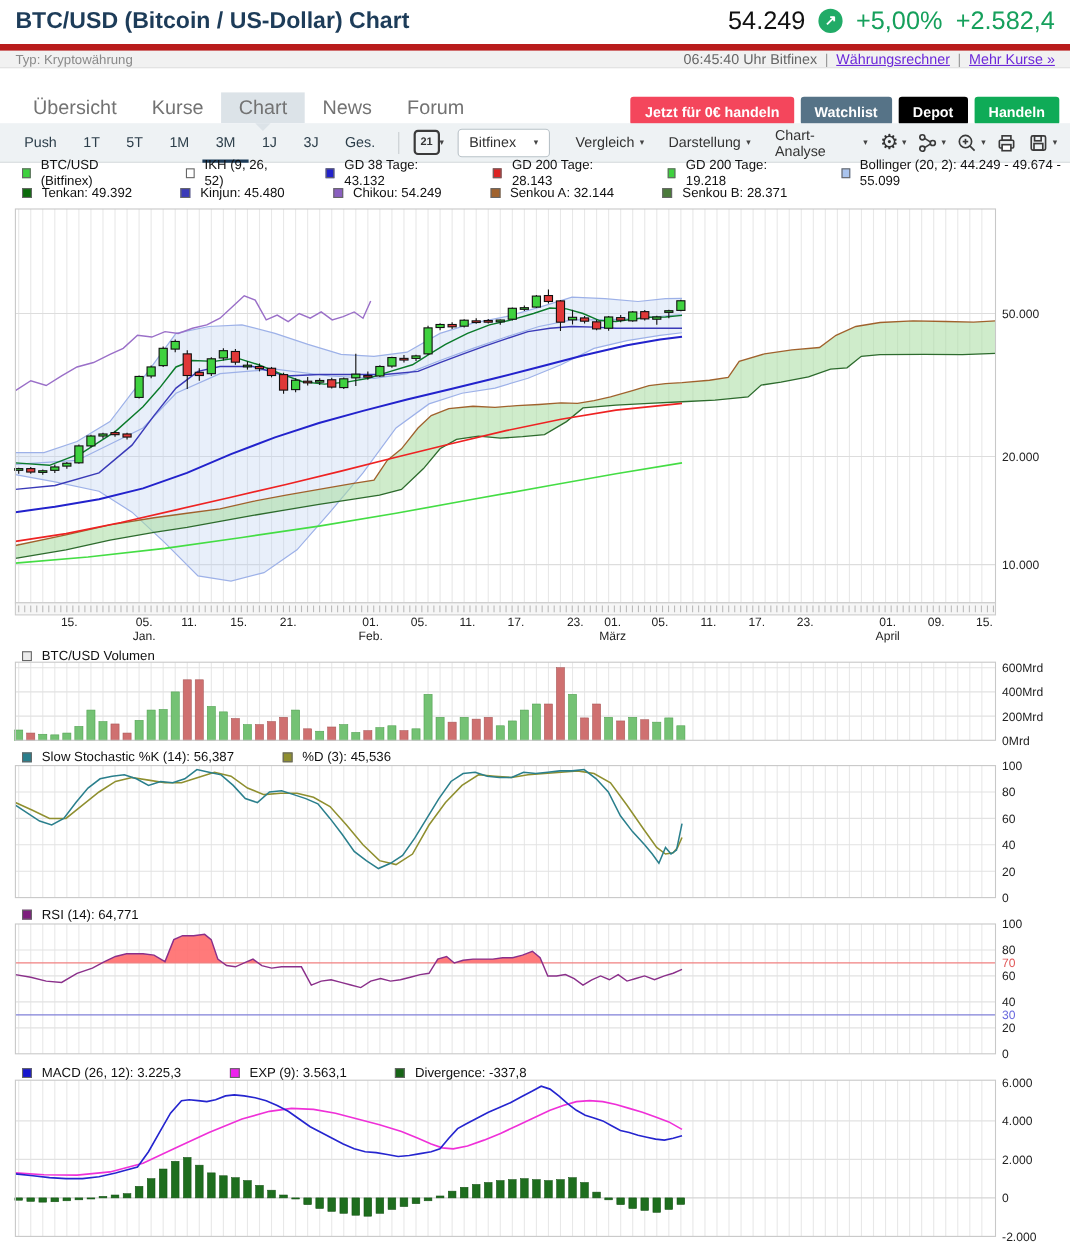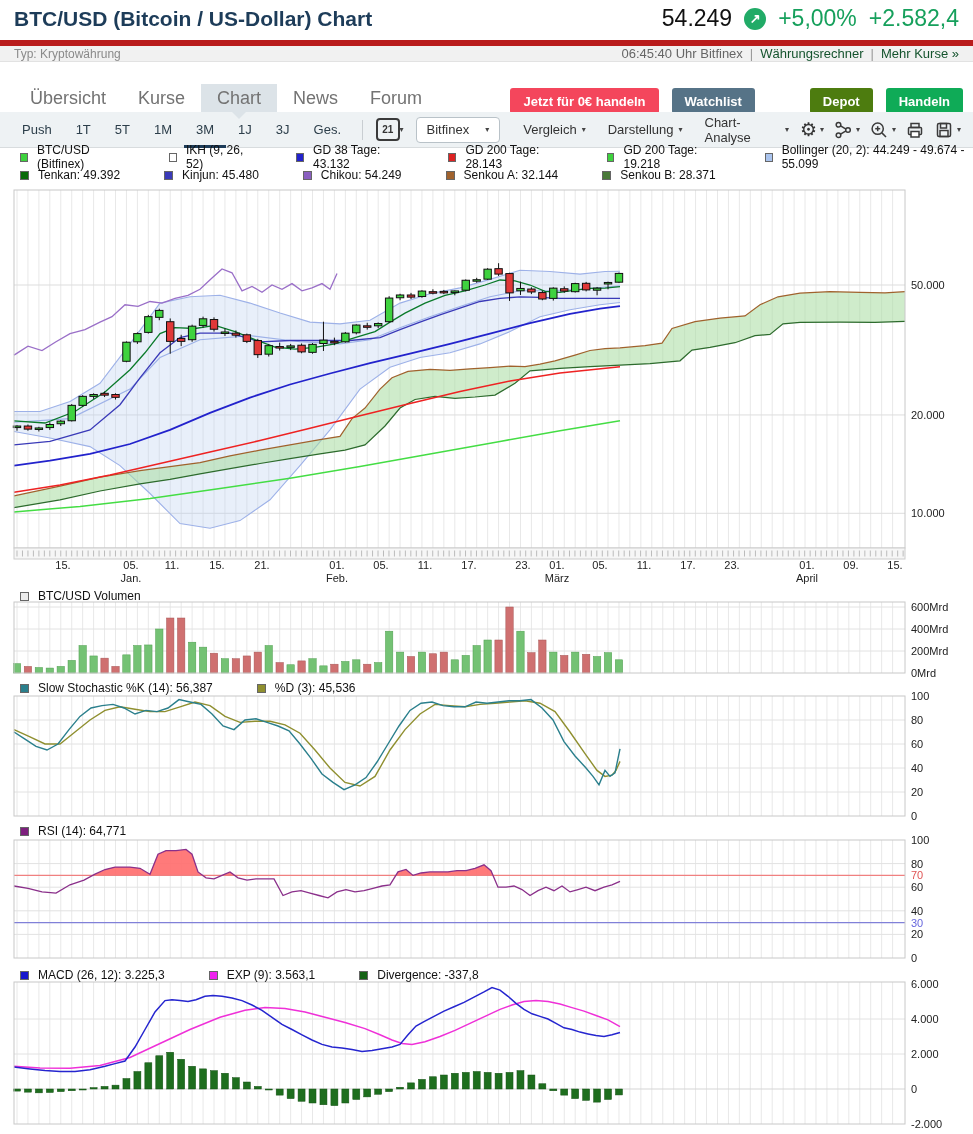--- a/index.html
+++ b/index.html
@@ -11,29 +11,29 @@
   .quote{position:absolute;right:14px;top:5px;display:flex;align-items:center;gap:12px}
   .price{font-size:23px;color:#111}
   .upicon{width:22px;height:22px;border-radius:50%;background:#21ab67;color:#fff;font-size:13px;
           display:flex;align-items:center;justify-content:center;font-weight:bold}
   .chg{font-size:23px;color:#16a05c}
   .subbar{position:absolute;top:40px;left:0;width:100%;height:22px;background:#f1f1f1;
           border-top:6px solid #b91c1c;border-bottom:1px solid #e2e2e2;display:flex;
           justify-content:space-between;align-items:center;padding:0 14px;box-sizing:border-box}
   .subtype{font-size:12px;color:#8a8a8a}
   .subright{font-size:13px;color:#666;display:flex;gap:7px;align-items:center}
-  .subright a{color:#14532d;cursor:pointer}
+  .subright a{color:#6d28d9;text-decoration:underline;cursor:pointer}
   .sep{color:#999}
   .navrow{position:absolute;top:84px;left:0;width:100%;height:28px}
   .tabs{display:flex;margin-left:14px;height:28px}
   .tab{position:relative;padding:0 16px;line-height:28px;font-weight:normal;font-size:18px;color:#737373;cursor:pointer}
   .tab.active{background:#dce3e8}
   .tab.active::after{content:"";position:absolute;left:calc(50% - 7px);bottom:-7px;width:0;height:0;
                      border:7px solid transparent;border-top-color:#dce3e8;border-bottom:0;z-index:5}
-  .actions{position:absolute;right:10px;top:4px;display:flex;gap:13px}
+  .actions{position:absolute;right:10px;top:4px;display:flex;gap:6px}
   .abtn{height:26px;border:none;border-radius:3px;color:#fff;font-weight:bold;font-size:13px;
         padding:0 13px;cursor:pointer;font-family:"Liberation Sans",sans-serif}
   .toolbar{position:absolute;top:112px;left:0;width:100%;height:36px;background:#eef2f4;
            border-bottom:1px solid #d8dcde;display:flex;align-items:center;padding-left:10px;box-sizing:border-box}
   .rng{font-size:13px;color:#2c3e4a;padding:0 12px;height:36px;line-height:36px;cursor:pointer;box-sizing:border-box}
   .rng.active{box-shadow:inset 0 -3px 0 #1d3c59}
   .tdiv{width:1px;height:20px;background:#c9ced2;margin:0 9px}
   .cal{width:20px;height:19px;border:2px solid #3a3a3a;border-radius:4px;font-size:10px;font-weight:bold;
        color:#333;display:flex;align-items:center;justify-content:center;margin-left:4px;cursor:pointer}
   .sel{background:#fff;border:1px solid #b9c2c8;border-radius:4px;height:24px;padding:0 10px;font-size:13px;
@@ -969,21 +969,21 @@
     <div class="tabs" id="tabs">
         <div class="tab">Übersicht</div>
         <div class="tab">Kurse</div>
         <div class="tab active">Chart</div>
         <div class="tab">News</div>
         <div class="tab">Forum</div>
       </div>
     <div class="actions" id="actions">
         <button class="abtn" style="background: rgb(244, 70, 92);">Jetzt für 0€ handeln</button>
         <button class="abtn" style="background: rgb(86, 115, 135);">Watchlist</button>
-        <button class="abtn" style="background: #4d7c0f; margin-left: 42px;">Depot</button>
+        <button class="abtn" style="background: #000000;">Depot</button>
         <button class="abtn" style="background: rgb(15, 171, 87);">Handeln</button>
       </div>
   </div>
 
   <div class="toolbar">
     <span id="ranges" style="display:flex">
         <span class="rng">Push</span>
         <span class="rng">1T</span>
         <span class="rng">5T</span>
         <span class="rng">1M</span>

